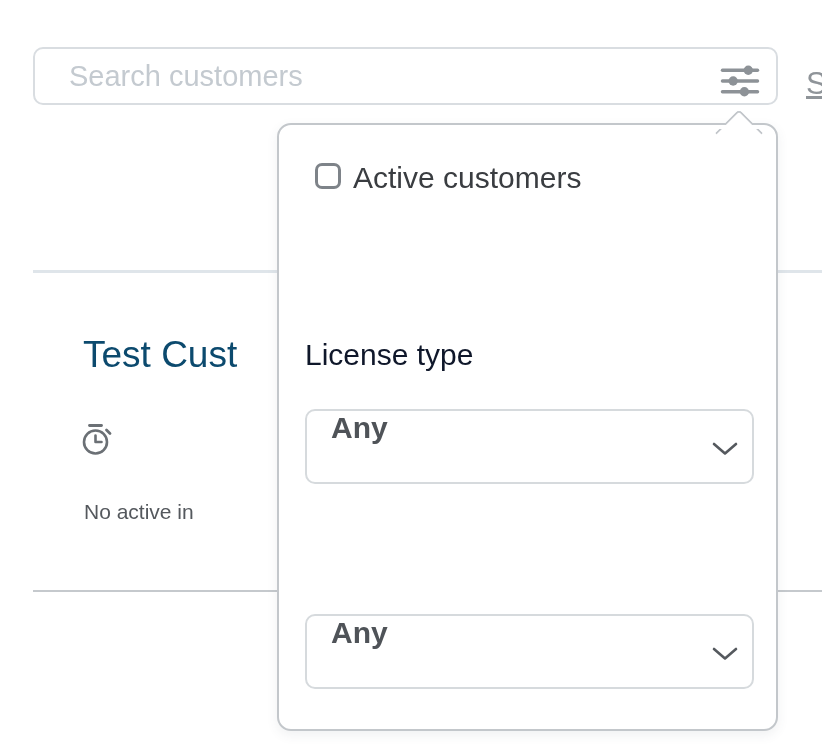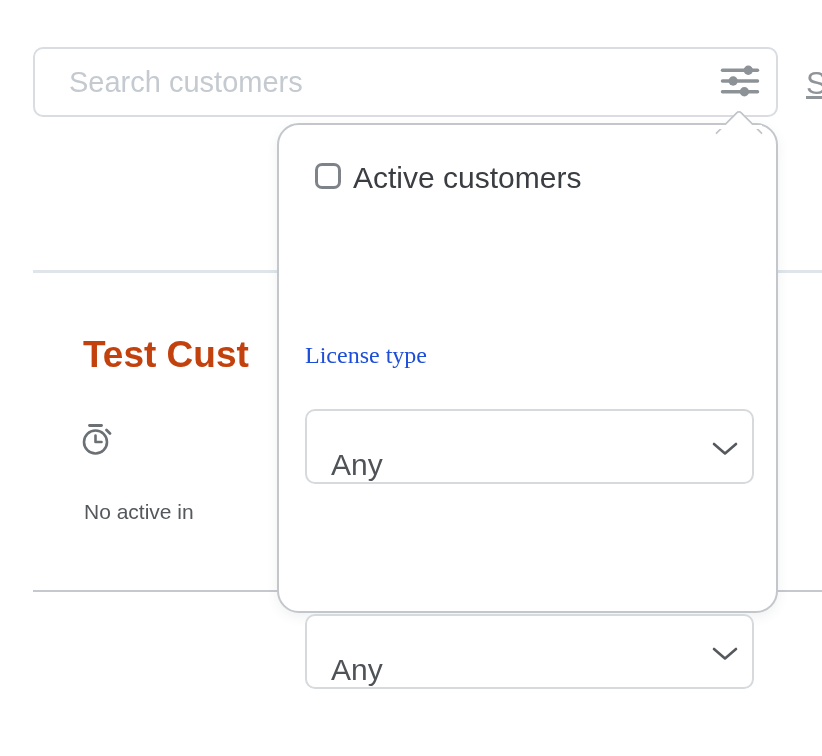--- a/index.html
+++ b/index.html
@@ -6,21 +6,21 @@
   html, body { width: 822px; height: 756px; }
   body {
     position: relative;
     background: #ffffff;
     overflow: hidden;
     font-family: "Liberation Sans", sans-serif;
     color: #3a3d41;
   }
 
   
-  .search-wrap { position: absolute; left: 33px; top: 47px; width: 745px; height: 70px; }
+  .search-wrap { position: absolute; left: 33px; top: 47px; width: 745px; height: 58px; }
   .search-input {
     width: 100%; height: 100%;
     border: 2px solid #d9dde1;
     border-radius: 10px;
     background: #fff;
     font-family: "Liberation Sans", sans-serif;
     font-size: 29px;
     color: #3a3d41;
     padding: 0 70px 0 34px;
     outline: none;
@@ -40,41 +40,41 @@
     white-space: nowrap;
   }
 
   
   .divider { position: absolute; left: 33px; width: 789px; }
   .divider-top { top: 270px; height: 3px; background: #dfe5ea; }
   .divider-bottom { top: 590px; height: 2px; background: #c5c9cd; }
 
   .customer-title {
     position: absolute; left: 83px; top: 334px;
-    font-size: 37px; font-weight: 700; color: #c2410c;
+    font-size: 37px; font-weight: 400; color: #0c4a6e;
     white-space: nowrap;
   }
   .license-row {
     position: absolute; left: 80px; top: 421px;
     display: flex; align-items: center; gap: 11px;
     white-space: nowrap;
   }
   .license-row .txt { font-size: 29px; color: #6b7075; }
   .status-text {
     position: absolute; left: 84px; top: 500px;
     font-size: 21px; color: #54585d; white-space: nowrap;
   }
 
   
   .popover {
     position: absolute; left: 277px; top: 123px;
-    width: 501px; height: 490px;
+    width: 501px; height: 608px;
     background: #ffffff;
     border: 2px solid #c3c7cb;
-    border-radius: 22px;
+    border-radius: 14px;
     box-shadow: 0 4px 12px rgba(70, 80, 90, 0.08);
     z-index: 5;
   }
   .popover-arrow {
     position: absolute; top: -9px; left: 443px;
     width: 34px; height: 34px;
     background: #ffffff;
     border-top: 2px solid #c3c7cb;
     border-left: 2px solid #c3c7cb;
     border-radius: 5px 0 0 0;
@@ -93,30 +93,30 @@
     border: 3px solid #7e8389;
     border-radius: 7px;
     background: #fff;
     flex: 0 0 auto;
     margin-top: 2px;
   }
   .check-label { margin-left: 12px; font-size: 30px; color: #3a3d41; line-height: 34px; white-space: nowrap; }
 
   .field-label {
     position: absolute; left: 26px;
-    font-size: 24px; color: #1d4ed8; line-height: 34px; white-space: nowrap; font-family: Liberation Serif, serif;
+    font-size: 30px; color: #0f172a; line-height: 34px; white-space: nowrap;
   }
   .field-label.label-0 { top: 213px; }
   .field-label.label-1 { top: 418px; }
 
   .select-box {
     position: absolute; left: 26px; width: 449px; height: 75px;
     border: 2px solid #d6dadd; border-radius: 10px;
     background: #fff; cursor: pointer;
-    display: flex; align-items: flex-end;
+    display: flex; align-items: flex-start; font-weight: bold;
   }
   .select-box.select-0 { top: 284px; }
   .select-box.select-1 { top: 489px; }
   .select-value { margin-left: 24px; font-size: 30px; color: #4f5358; white-space: nowrap; }
   .select-chevron { position: absolute; right: 14px; top: 31px; }
 </style>
 </head>
 <body>
 
 <div class="search-wrap">

